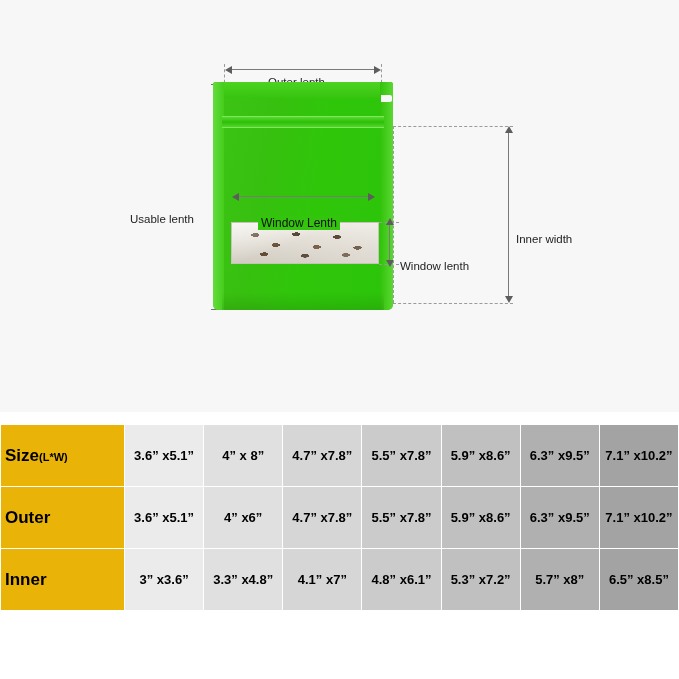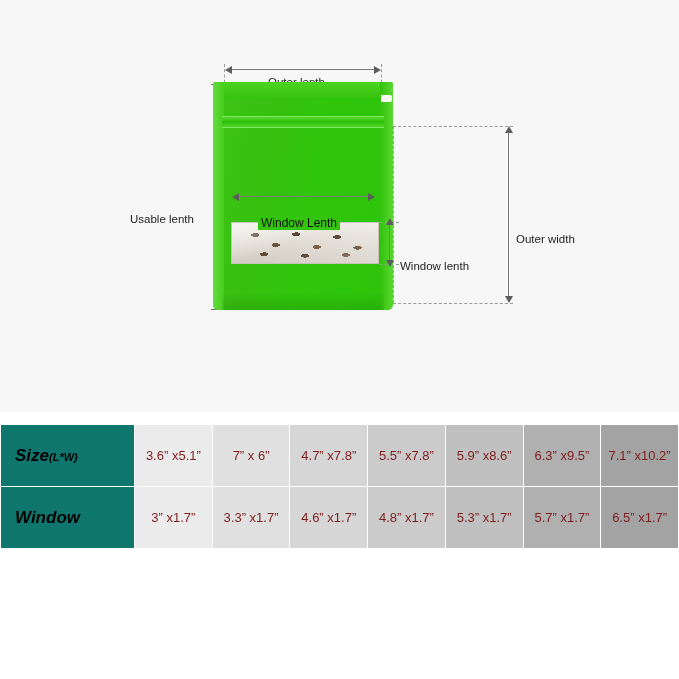--- a/index.html
+++ b/index.html
@@ -190,32 +190,32 @@
     width: 679px;
     border-collapse: collapse;
     table-layout: fixed;
   }
   #spec-table td {
     height: 61px;
     border: 1px solid #ffffff;
     text-align: center;
     vertical-align: middle;
     font-size: 13px;
-    color: #7f1d1d;
+    color: #000000;
     padding: 0;
+    font-weight: bold;
   }
   #spec-table td.rowhead {
     width: 119px;
-    background: #0f766e;
+    background: #eab308;
     font-size: 17px;
     font-weight: bold;
     text-align: left;
-    padding-left: 14px;
+    padding-left: 4px;
     color: #000000;
-    font-style: italic;
   }
   #spec-table td.rowhead .sub {
     font-size: 11px;
     font-weight: bold;
   }
   
   .c1 { background: #ebebeb; }
   .c2 { background: #e0e0e0; }
   .c3 { background: #d6d6d6; }
   .c4 { background: #cbcbcb; }
@@ -266,44 +266,56 @@
   <div class="arrow arrow-up" style="left:386px; top:218px;"></div>
   <div class="arrow arrow-down" style="left:386px; top:260px;"></div>
   <div class="dim-label" style="left:400px; top:232px;">Window lenth</div>
 
   <div class="dash-h" style="left:393px; top:126px; width:120px;"></div>
   <div class="dash-h" style="left:393px; top:303px; width:120px;"></div>
   <div class="dash-v" style="left:393px; top:126px; height:177px;"></div>
   <div class="dim-line" style="left:508px; top:131px; width:1px; height:167px;"></div>
   <div class="arrow arrow-up" style="left:505px; top:126px;"></div>
   <div class="arrow arrow-down" style="left:505px; top:296px;"></div>
-  <div class="dim-label" style="left:516px; top:205px;">Outer width</div>
+  <div class="dim-label" style="left:516px; top:205px;">Inner width</div>
 
 </div>
 
 <table id="spec-table">
   <tbody>
     <tr>
       <td class="rowhead">
         <span>Size</span><span class="sub">(L*W)</span>
       </td>
       <td class="c1">3.6” x5.1”</td>
-      <td class="c2">7”  x 6”</td>
+      <td class="c2">4”  x 8”</td>
       <td class="c3">4.7” x7.8”</td>
       <td class="c4">5.5” x7.8”</td>
       <td class="c5">5.9” x8.6”</td>
       <td class="c6">6.3” x9.5”</td>
       <td class="c7">7.1” x10.2”</td>
     </tr>
     <tr>
       <td class="rowhead">
-        <span>Window</span>
+        <span>Outer</span>
       </td>
-      <td class="c1">3”  x1.7”</td>
-      <td class="c2">3.3” x1.7”</td>
-      <td class="c3">4.6” x1.7”</td>
-      <td class="c4">4.8” x1.7”</td>
-      <td class="c5">5.3” x1.7”</td>
-      <td class="c6">5.7” x1.7”</td>
-      <td class="c7">6.5” x1.7”</td>
+      <td class="c1">3.6” x5.1”</td>
+      <td class="c2">4”  x6”</td>
+      <td class="c3">4.7” x7.8”</td>
+      <td class="c4">5.5” x7.8”</td>
+      <td class="c5">5.9” x8.6”</td>
+      <td class="c6">6.3” x9.5”</td>
+      <td class="c7">7.1” x10.2”</td>
+    </tr>
+    <tr>
+      <td class="rowhead">
+        <span>Inner</span>
+      </td>
+      <td class="c1">3”  x3.6”</td>
+      <td class="c2">3.3” x4.8”</td>
+      <td class="c3">4.1” x7”</td>
+      <td class="c4">4.8” x6.1”</td>
+      <td class="c5">5.3” x7.2”</td>
+      <td class="c6">5.7” x8”</td>
+      <td class="c7">6.5” x8.5”</td>
     </tr>
   </tbody>
 </table>
 
 </body></html>

